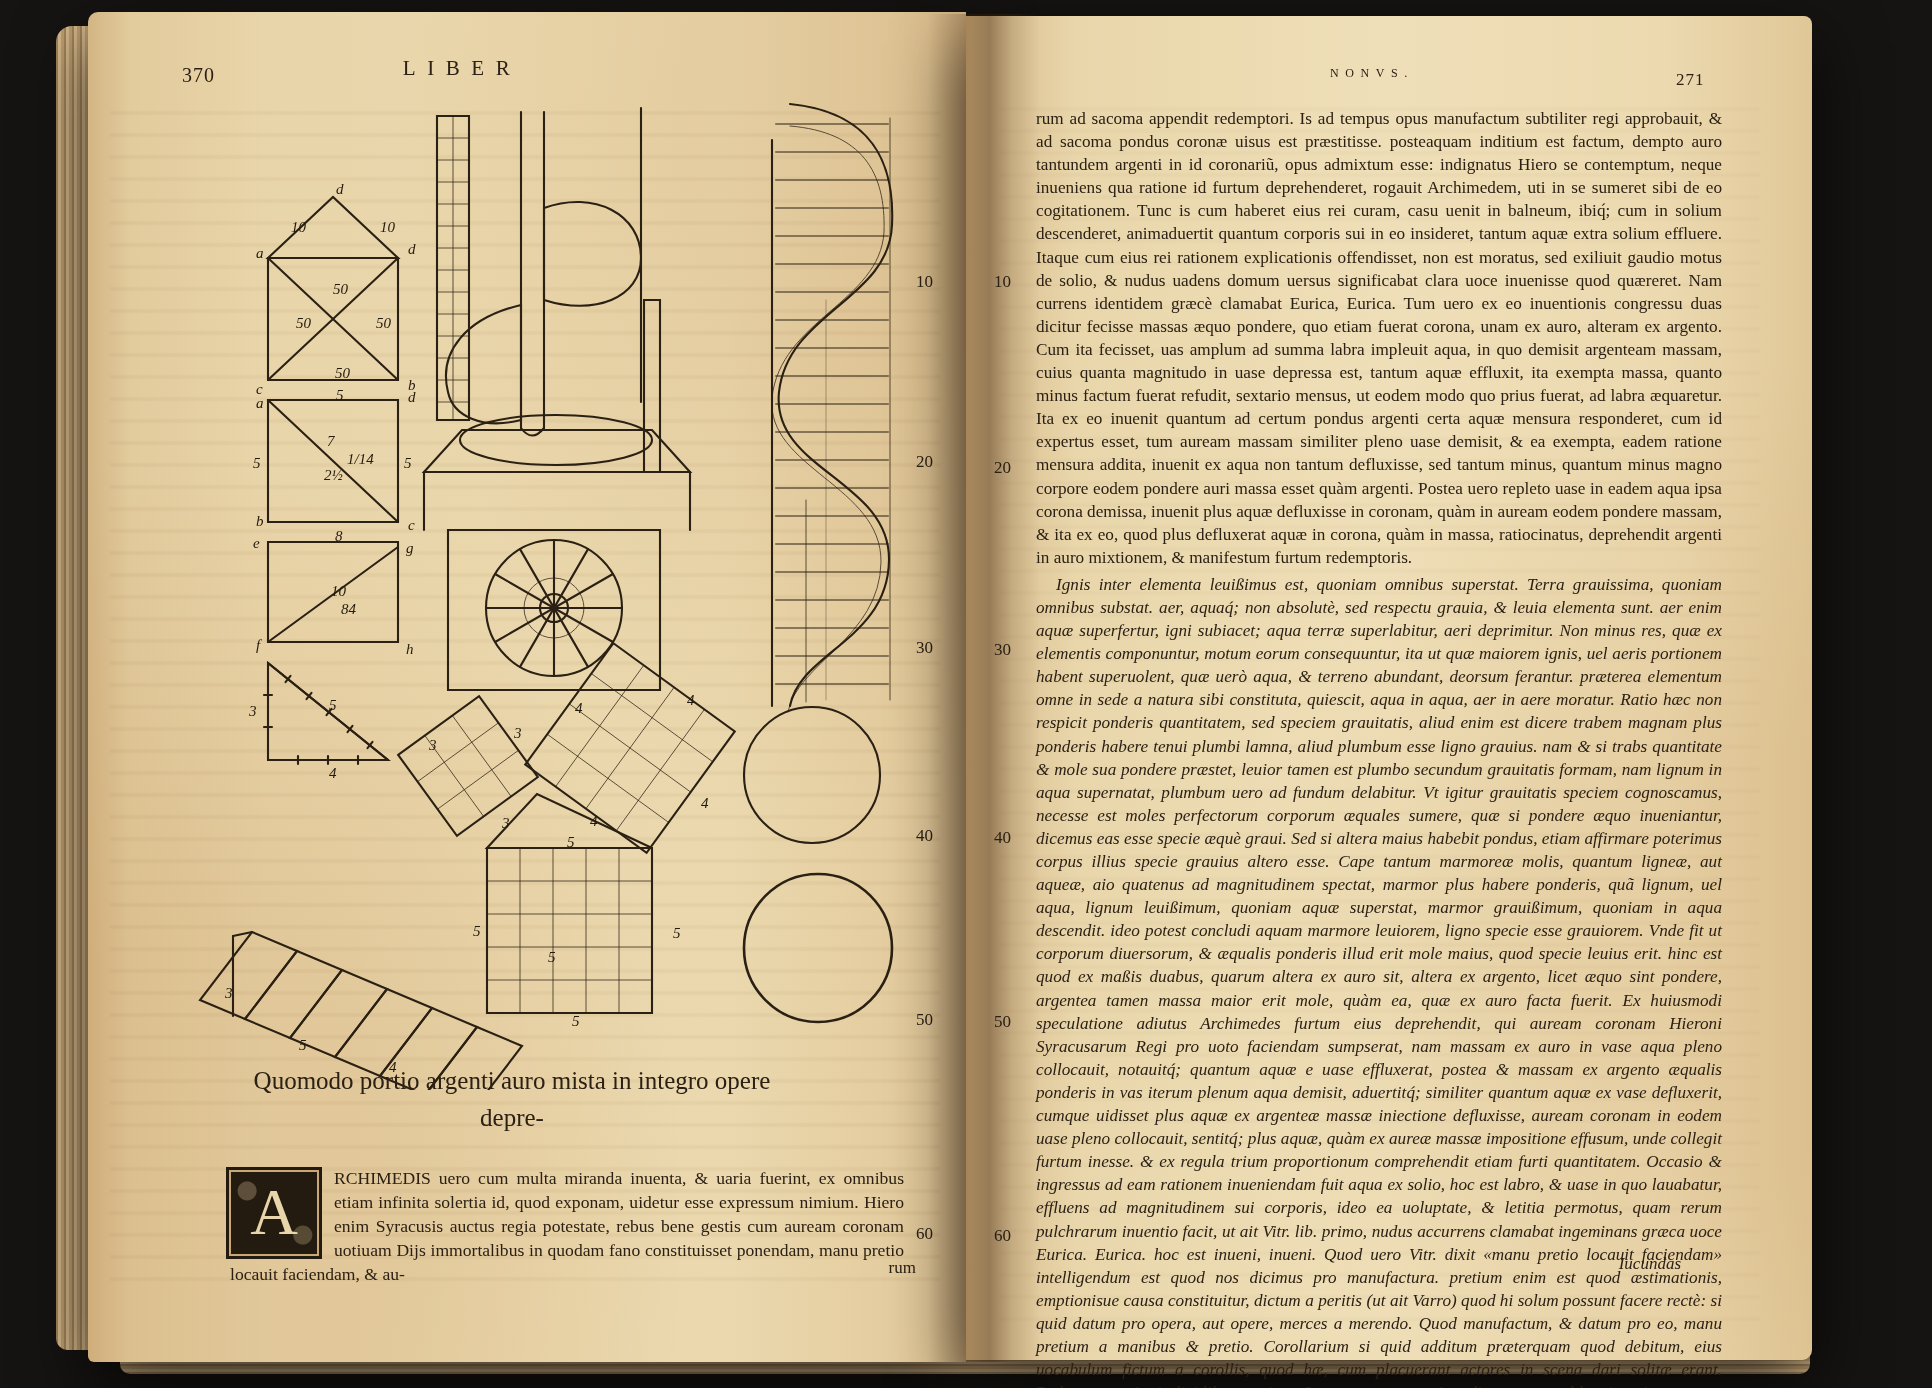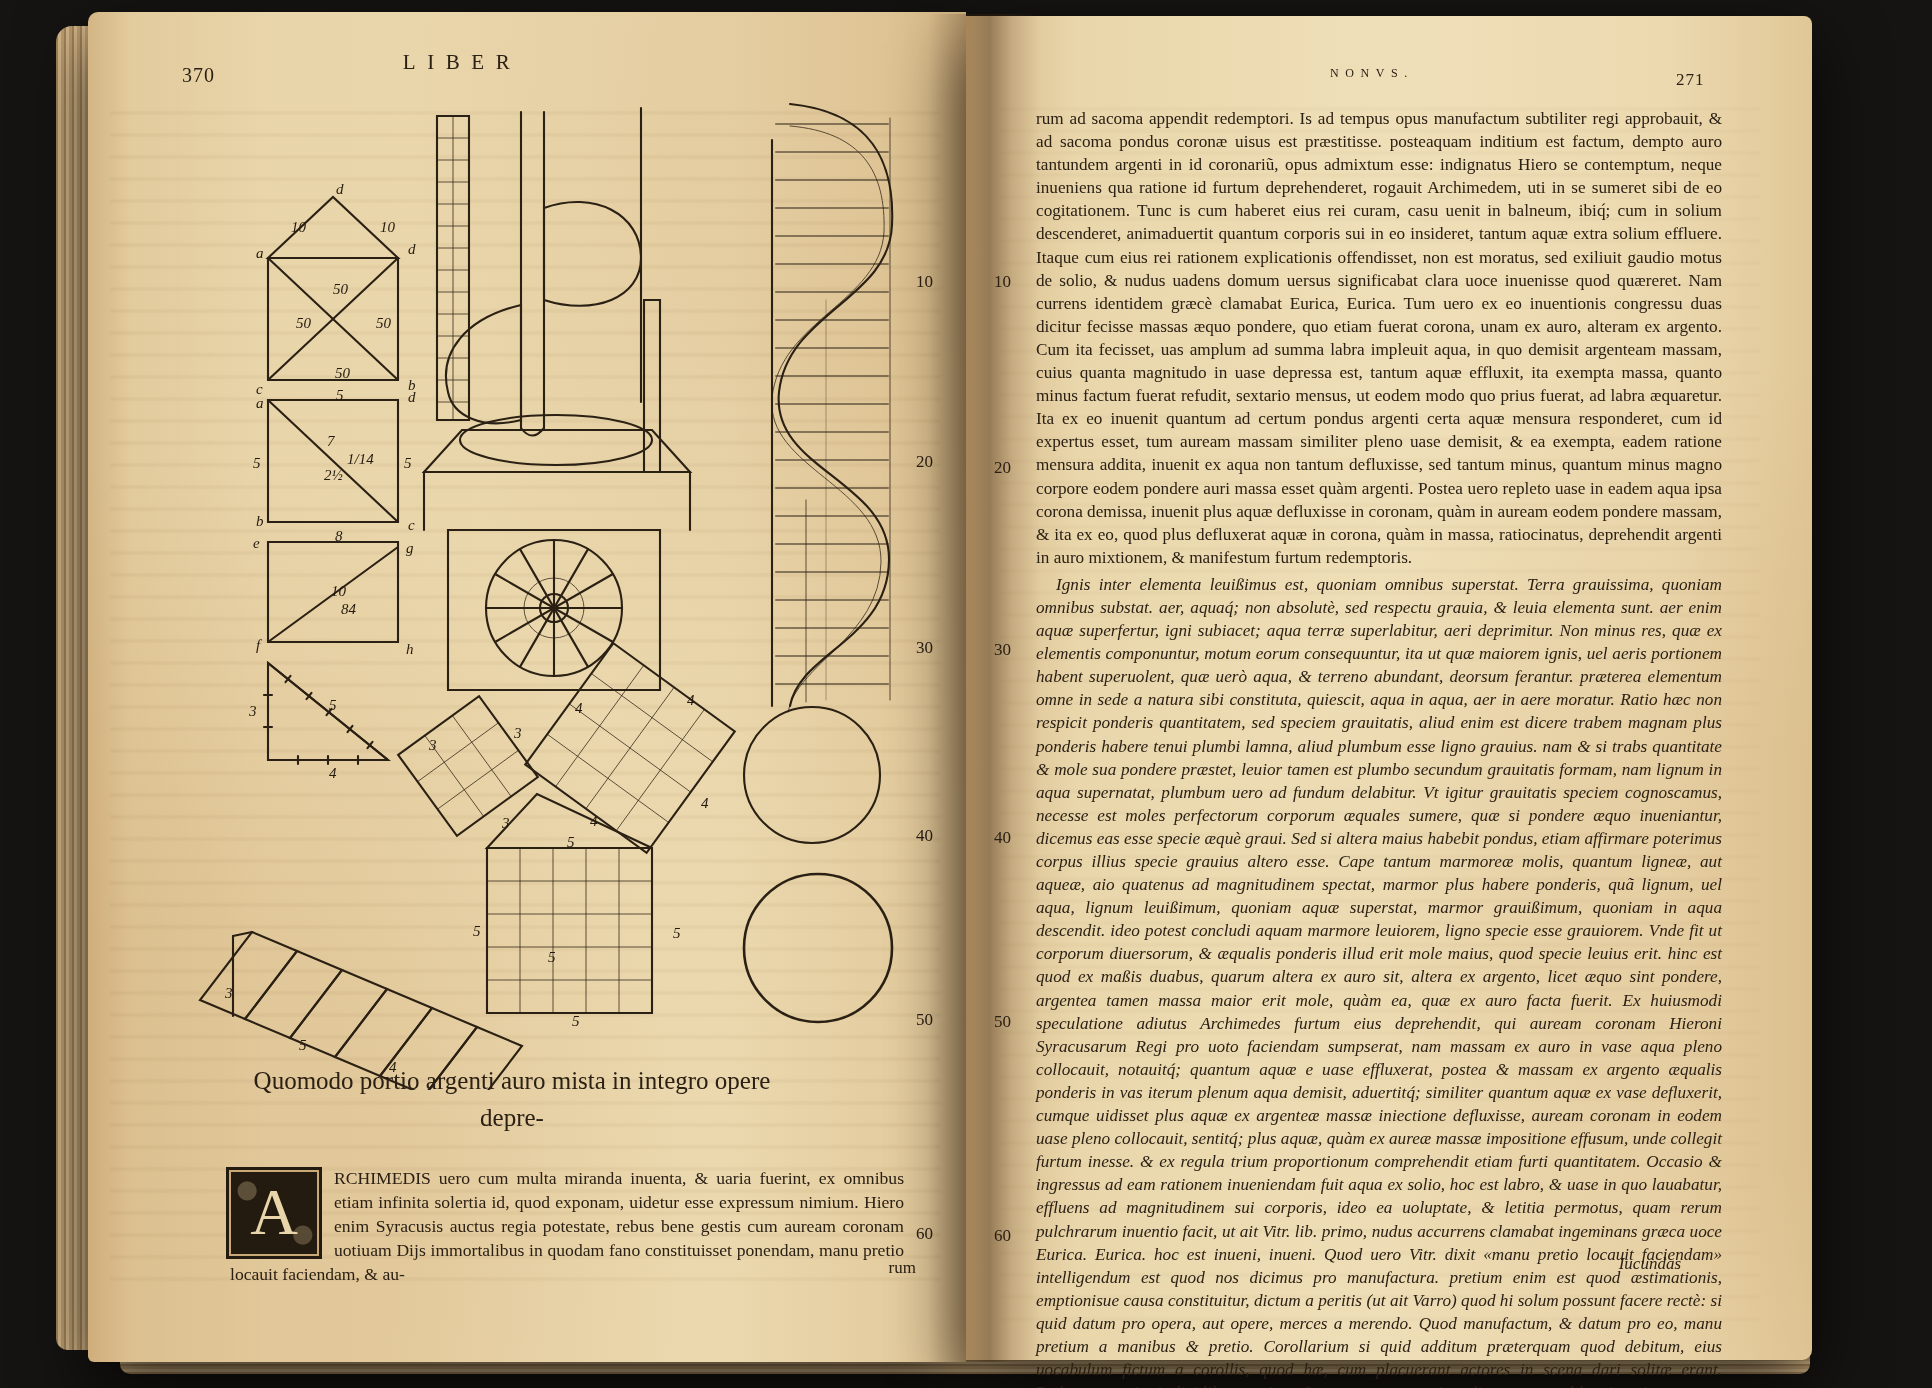--- a/index.html
+++ b/index.html
@@ -64,21 +64,21 @@
 
 <div class="spread">
   <div class="edge-left"></div>
   <div class="edge-right"></div>
   <div class="edge-bottom"></div>
 
   <div class="page page-left"></div>
   <div class="bleed bleed-l"></div>
 
   <div class="folio" style="left:182px;top:64px">370</div>
-  <div class="rhead" style="left:352px;top:50px;width:220px">LIBER</div>
+  <div class="rhead" style="left:352px;top:56px;width:220px">LIBER</div>
 
   <svg class="fig" viewBox="170 90 800 1000">
     <defs>
       <pattern id="hx" width="7" height="7" patternUnits="userSpaceOnUse" patternTransform="rotate(45)">
         <line x1="0" y1="0" x2="0" y2="7" style="stroke:#2a2013;stroke-width:1.6"></line>
       </pattern>
       <pattern id="vh" width="11" height="11" patternUnits="userSpaceOnUse">
         <line x1="3" y1="0" x2="3" y2="11" style="stroke:#2a2013;stroke-width:1"></line>
       </pattern>
       <clipPath id="circlip">

